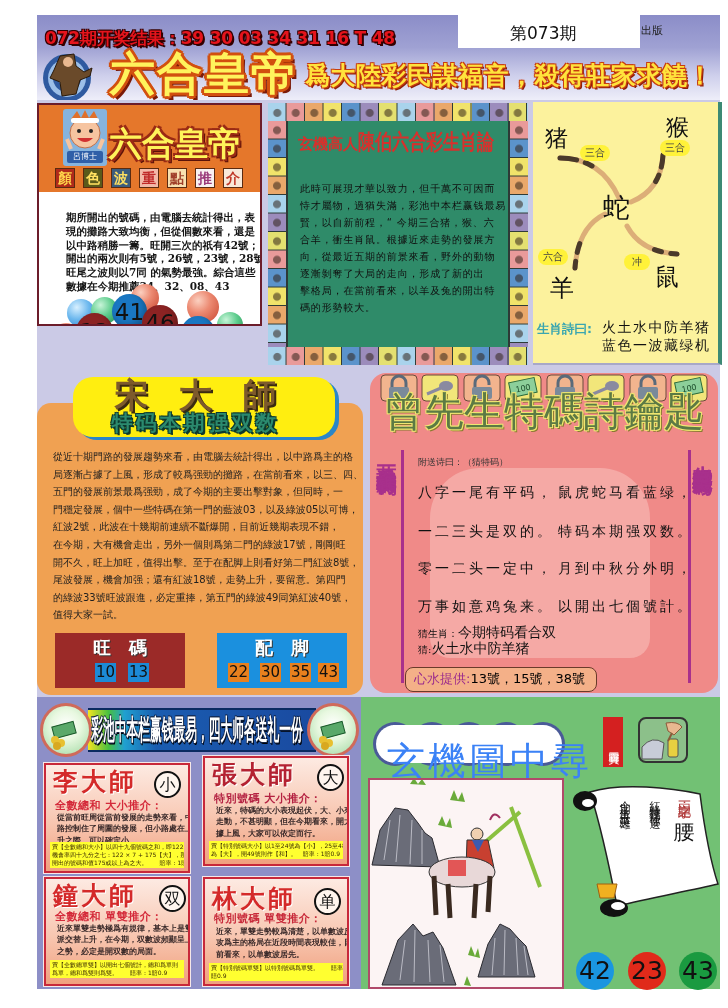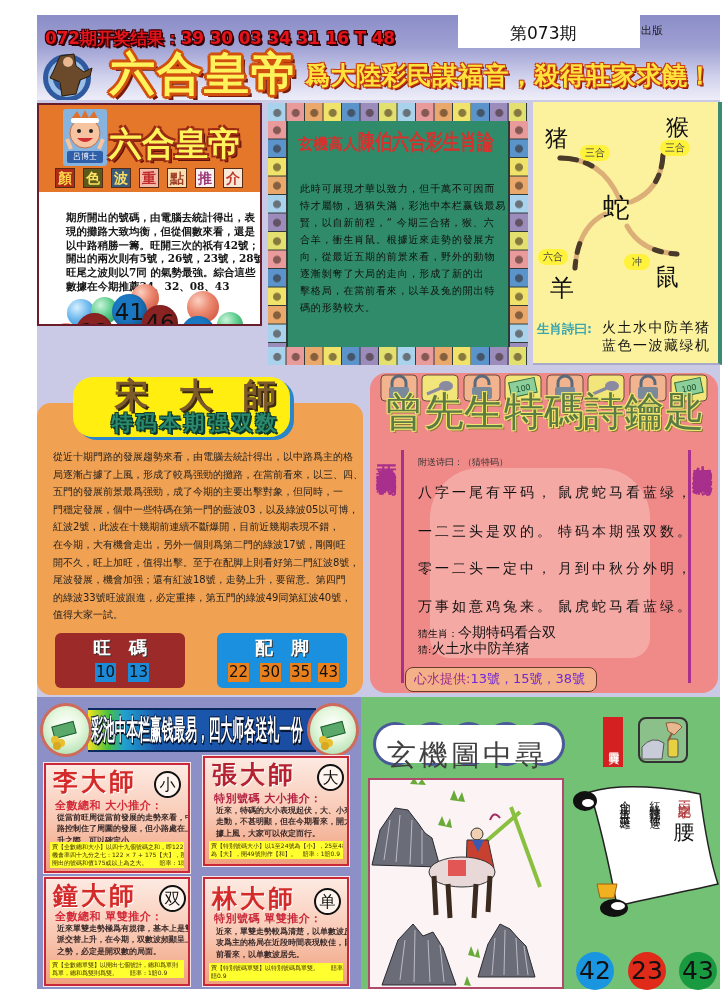--- a/index.html
+++ b/index.html
@@ -62,27 +62,27 @@
 
 
 #zodiac-diagram{left:533px;top:102px;width:189px;height:263px;background:#fcf29d;border-right:4px solid #3c8a74;border-bottom:2px solid #a8a8c8}
 .zd-animal{position:absolute;font-size:23px;line-height:26px;color:#111;font-family:"DejaVu Serif",serif}
 .zd-pill{position:absolute;height:16px;width:30px;border-radius:8px;background:#fff23a;font-size:10px;line-height:16px;color:#444;text-align:center}
 #zd-poem-label{left:4px;top:219px;font-size:12.5px;font-weight:bold;color:#3aa6b0}
 .zd-poem-line{left:69px;font-size:14px;letter-spacing:1.5px;color:#111;font-family:"DejaVu Serif",serif}
 
 
 #song-panel{left:37px;top:403px;width:326px;height:292px;border-radius:14px;background:#f0a152}
-#song-pill{left:73px;top:377px;width:217px;height:60px;border-radius:20px;background:#ffee10;box-shadow:4px 3px 0 #2a86c8}
+#song-pill{left:73px;top:377px;width:262px;height:60px;border-radius:20px;background:#ffee10;box-shadow:4px 3px 0 #2a86c8}
 #song-name{left:0;top:0;width:245px;text-align:center;font-size:34px;line-height:36px;font-weight:bold;color:#7d5a2c;letter-spacing:30px;padding-left:30px;
   text-shadow:2px 2px 0 #3a2a10}
 #song-sub{left:0;top:34px;width:245px;text-align:center;font-size:21px;line-height:24px;font-weight:bold;color:#2b8a6e;letter-spacing:3px;
   text-shadow:-1px -1px 0 #0d3a30,1px -1px 0 #0d3a30,-1px 1px 0 #0d3a30,1px 1px 0 #0d3a30,2px 2px 0 #0d3a30}
 #song-text{left:53px;top:448px;font-size:10px;line-height:17.6px;color:#1e1e1e}
-.num-box{position:absolute;width:130px;height:55px;border-radius:6px}
+.num-box{position:absolute;width:130px;height:55px;border-radius:0}
 .num-box-label{position:absolute;left:0;top:4px;width:130px;text-align:center;font-size:18px;line-height:22px;font-weight:bold;color:#fff;text-shadow:1px 1px 0 #333}
 .num-chip{position:absolute;top:30px;width:21px;height:19px;font-size:15px;line-height:19px;text-align:center;color:#111}
 #hot-box{left:55px;top:633px;background:#9b2a28}
 #pair-box{left:217px;top:633px;background:#1b90de}
 .chip-blue{background:#1c8ad6}
 .chip-orange{background:#e8801e}
 
 
 #poem-panel{left:370px;top:373px;width:348px;height:320px;border-radius:16px;background:#f08a88;overflow:hidden}
 #poem-watermark{left:60px;top:95px;width:220px;height:190px;border-radius:50px 50px 20px 20px;background:rgba(255,225,220,.35)}
@@ -90,21 +90,21 @@
 #poem-title{left:14px;top:17px;font-size:40px;line-height:42px;font-weight:normal;color:#5c7a44;white-space:nowrap;
   text-shadow:-1px -1px 0 #efe670,1px -1px 0 #efe670,-1px 1px 0 #efe670,1px 1px 0 #efe670,2px 2px 0 #8a7a30}
 .vbanner{position:absolute;top:77px;writing-mode:vertical-rl;font-size:20px;line-height:22px;font-weight:bold;color:#a8308c;letter-spacing:1px}
 .vline{position:absolute;top:77px;width:3px;height:233px;background:#a8308c}
 #poem-intro{left:48px;top:83px;font-size:9px;color:#333}
 .poem-half{position:absolute;font-size:14px;line-height:16px;letter-spacing:3px;color:#111;font-family:Liberation Serif, serif}
 .guess{position:absolute;left:48px;font-size:14px;line-height:16px;color:#111;font-family:"DejaVu Serif",serif}
 .guess-label{font-size:10px}
 #tip-box{left:35px;top:294px;width:192px;height:25px;border:1.5px solid #6a3a2a;border-radius:8px;background:#f4b088;font-size:13px;line-height:22px;padding-left:8px}
 #tip-label{color:#9a2a8c}
-#tip-value{color:#6d28d9}
+#tip-value{color:#000000}
 
 
 #masters-bg{left:37px;top:697px;width:324px;height:292px;background:#8d8fc7}
 #banner-bar{left:88px;top:708px;width:228px;height:44px;border-top:2px solid #0a2a60;border-bottom:2px solid #0a2a60;
   background:linear-gradient(90deg,#f4e420 0%,#48c040 9%,#20a0d0 16%,#1a5cb0 30%,#1a4aa0 100%)}
 #banner-text{left:197px;top:713px;font-size:28px;line-height:34px;font-weight:bold;color:#ffffff;white-space:nowrap;
   transform:translateX(-50%) scaleX(0.42);transform-origin:50% 50%;
   text-shadow:-1px -1px 0 #102040,1px -1px 0 #102040,-1px 1px 0 #102040,1px 1px 0 #102040,2px 2px 0 #000}
 .coin{position:absolute;top:703px;width:52px;height:54px;border-radius:50%;border:3px solid #d06a5a;
   background:radial-gradient(circle at 50% 40%,#ffffff 0%,#e8f8e0 40%,#9fd8a0 100%)}
@@ -116,21 +116,21 @@
 .m-sub{position:absolute;left:9px;top:34px;font-size:11px;line-height:13px;font-weight:bold;color:#d42a3a;letter-spacing:0.5px;white-space:nowrap}
 .m-body{position:absolute;left:11px;top:47px;font-size:8px;line-height:11.3px;font-weight:bold;color:#3a2a2a;white-space:nowrap}
 .m-note{position:absolute;left:4px;bottom:3px;width:134px;background:#ffff30;font-size:6px;line-height:8px;color:#3a2a00;padding:1px 2px;white-space:nowrap;overflow:hidden}
 
 
 #treasure-bg{left:361px;top:697px;width:359px;height:292px;background:#72c174}
 #cloud{left:373px;top:722px;width:192px;height:44px}
 .cloud-o{position:absolute;top:0;width:44px;height:44px;border-radius:50%;background:#4a5a98}
 .cloud-i{position:absolute;top:3px;width:38px;height:38px;border-radius:50%;background:#ffffff}
 #cloud-fill{position:absolute;left:20px;top:3px;width:150px;height:38px;background:#ffffff}
-#cloud-text{position:absolute;left:14px;top:16px;font-size:29px;line-height:34px;color:#404040;letter-spacing:3px;white-space:nowrap;font-family:"DejaVu Serif",serif}
+#cloud-text{position:absolute;left:14px;top:22px;font-size:38px;line-height:34px;color:#3b82f6;letter-spacing:3px;white-space:nowrap;font-family:"DejaVu Serif",serif}
 #tag-box{left:603px;top:717px;width:20px;height:50px;background:#d42020;color:#fff;font-size:11px;line-height:20px;writing-mode:vertical-rl;text-align:center;padding-top:3px}
 #treasure-icon{left:638px;top:717px;width:50px;height:46px}
 #picture{left:368px;top:778px;width:196px;height:211px;border:2px solid #b04a6a;background:#fcf4f4;overflow:hidden}
 #scroll{left:572px;top:780px;width:148px;height:140px}
 .scroll-col{position:absolute;writing-mode:vertical-rl;font-family:"DejaVu Serif",serif}
 #riddle{left:673px;top:794px;font-size:13px;line-height:14px;color:#b03a3a}
 #riddle-answer{font-size:21px;color:#111;line-height:22px}
 #col-line1{left:648px;top:792px;font-size:11px;line-height:12px;letter-spacing:3px;color:#111}
 #col-line2{left:618px;top:792px;font-size:11px;line-height:12px;letter-spacing:3px;color:#111}
 .t-ball{position:absolute;top:952px;width:38px;height:38px;border-radius:50%;font-size:25px;line-height:38px;text-align:center;color:#111}
@@ -340,21 +340,21 @@
     <span class="vbanner" style="left:322px">先生相贈窺破天機爲彩民</span>
     <span id="poem-intro" class="a nw">附送诗曰：（猜特码）</span>
 
     <span class="poem-half nw" style="left:48px;top:112px">八字一尾有平码，</span>
     <span class="poem-half nw" style="left:188px;top:112px">鼠虎蛇马看蓝绿，</span>
     <span class="poem-half nw" style="left:48px;top:151px">一二三头是双的。</span>
     <span class="poem-half nw" style="left:188px;top:151px">特码本期强双数。</span>
     <span class="poem-half nw" style="left:48px;top:188px">零一二头一定中，</span>
     <span class="poem-half nw" style="left:188px;top:188px">月到中秋分外明，</span>
     <span class="poem-half nw" style="left:48px;top:226px">万事如意鸡兔来。</span>
-    <span class="poem-half nw" style="left:188px;top:226px">鼠虎蛇马看蓝绿。</span>
+    <span class="poem-half nw" style="left:188px;top:226px">以開出七個號計。</span>
 
     <div class="guess nw" style="top:251px">
       <span class="guess-label">猜生肖：</span><span>今期特码看合双</span>
     </div>
     <div class="guess nw" style="top:267px">
       <span class="guess-label">猜:</span><span>火土水中防羊猪</span>
     </div>
     <div id="tip-box" class="a nw">
       <span id="tip-label">心水提供:</span><span id="tip-value">13號，15號，38號</span>
     </div>

